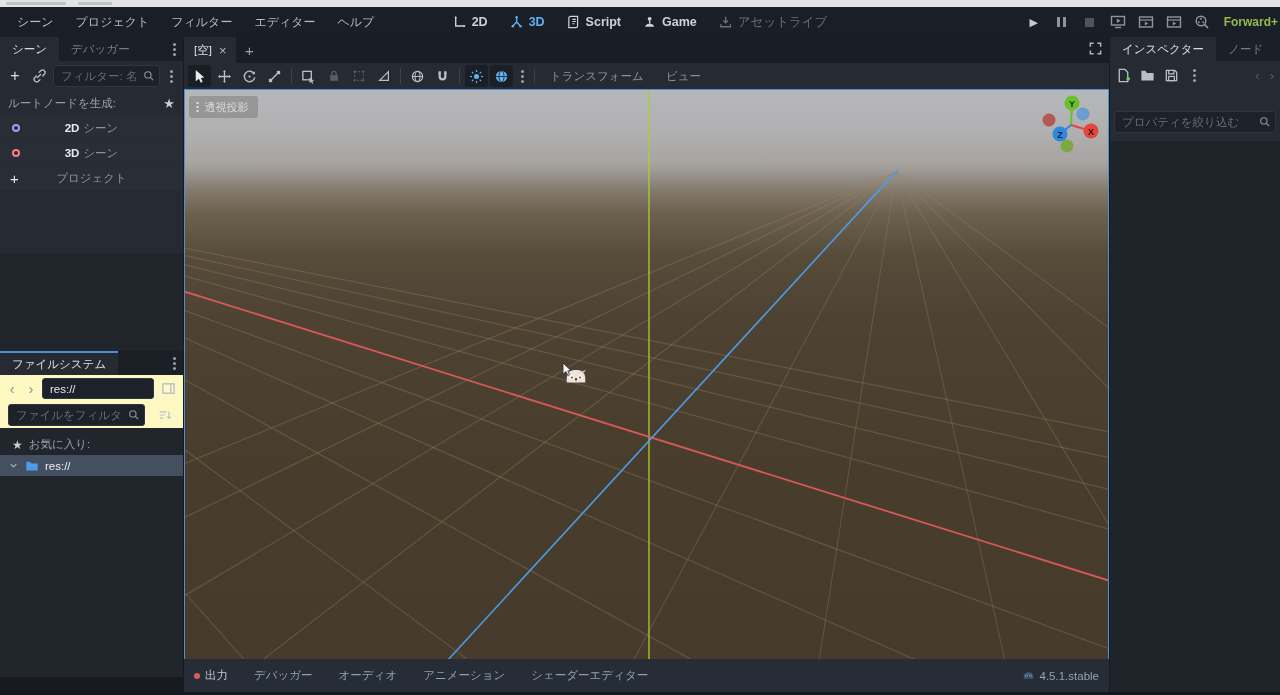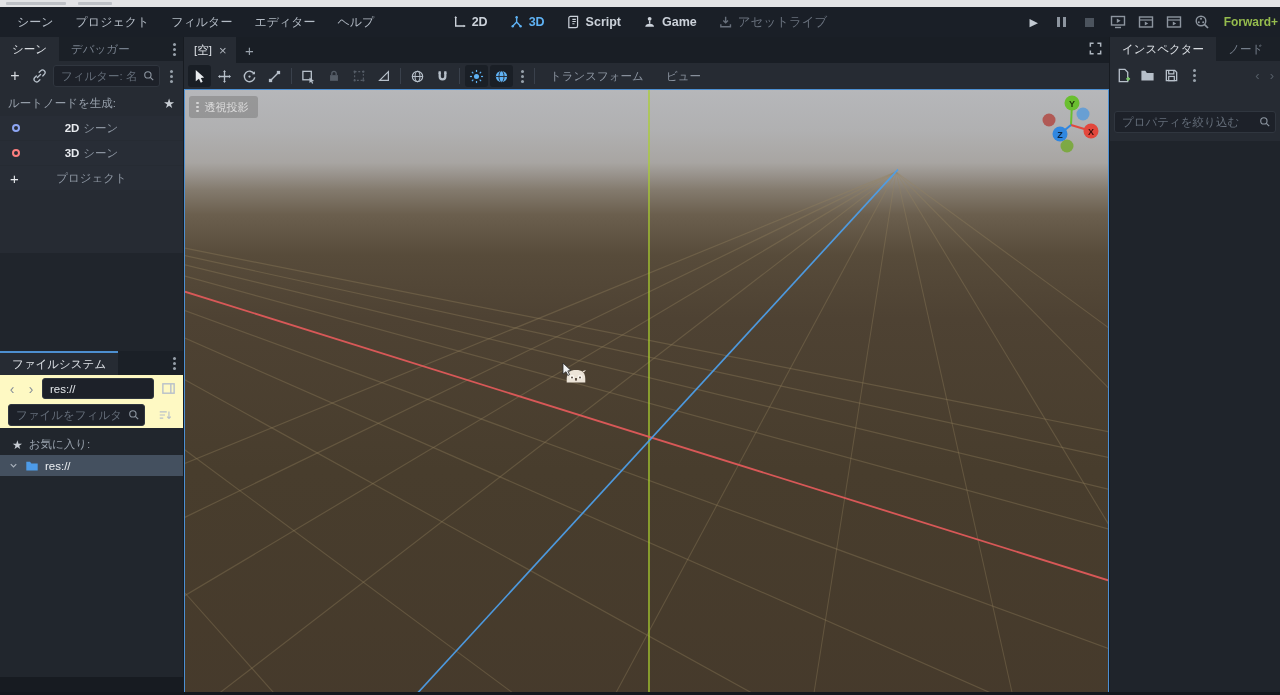--- a/index.html
+++ b/index.html
@@ -601,20 +601,36 @@
         <circle cx="5.2" cy="8" r=".7" fill="#5d5146"></circle>
           <circle cx="10.8" cy="8" r=".7" fill="#5d5146"></circle>
         <rect x="7.3" y="8.4" width="1.4" height="1.8" fill="#5d5146"></rect>
       </svg>
 
       <svg class="mcursor" width="14" height="16" viewBox="0 0 14 16">
         <path d="M2 1v11l3-2.3 1.8 3.8 1.8-.9-1.8-3.7L10 8.5z" fill="#f2f2f2" stroke="#2a2a2a" stroke-width=".8"></path>
       </svg>
     </div>
 
+    <div class="bottom-bar">
+      <span class="bb-item first">
+        <span class="bb-dot"></span>
+        <span>出力</span>
+      </span>
+      <span class="bb-item">デバッガー</span>
+      <span class="bb-item">オーディオ</span>
+      <span class="bb-item">アニメーション</span>
+      <span class="bb-item">シェーダーエディター</span>
+      <span class="bb-version">
+        <svg class="ic" width="13" height="13" style="opacity:.45">
+            <use href="#i-godot"></use>
+          </svg>
+        <span>4.5.1.stable</span>
+      </span>
+    </div>
   </div>
 
   <div class="insp-dock">
     <div class="tabbar">
       <span class="tab active">インスペクター</span>
       <span class="tab">ノード</span>
       <span class="tab">履歴</span>
     </div>
     <div class="insp-tools">
       <span class="iconbtn">

